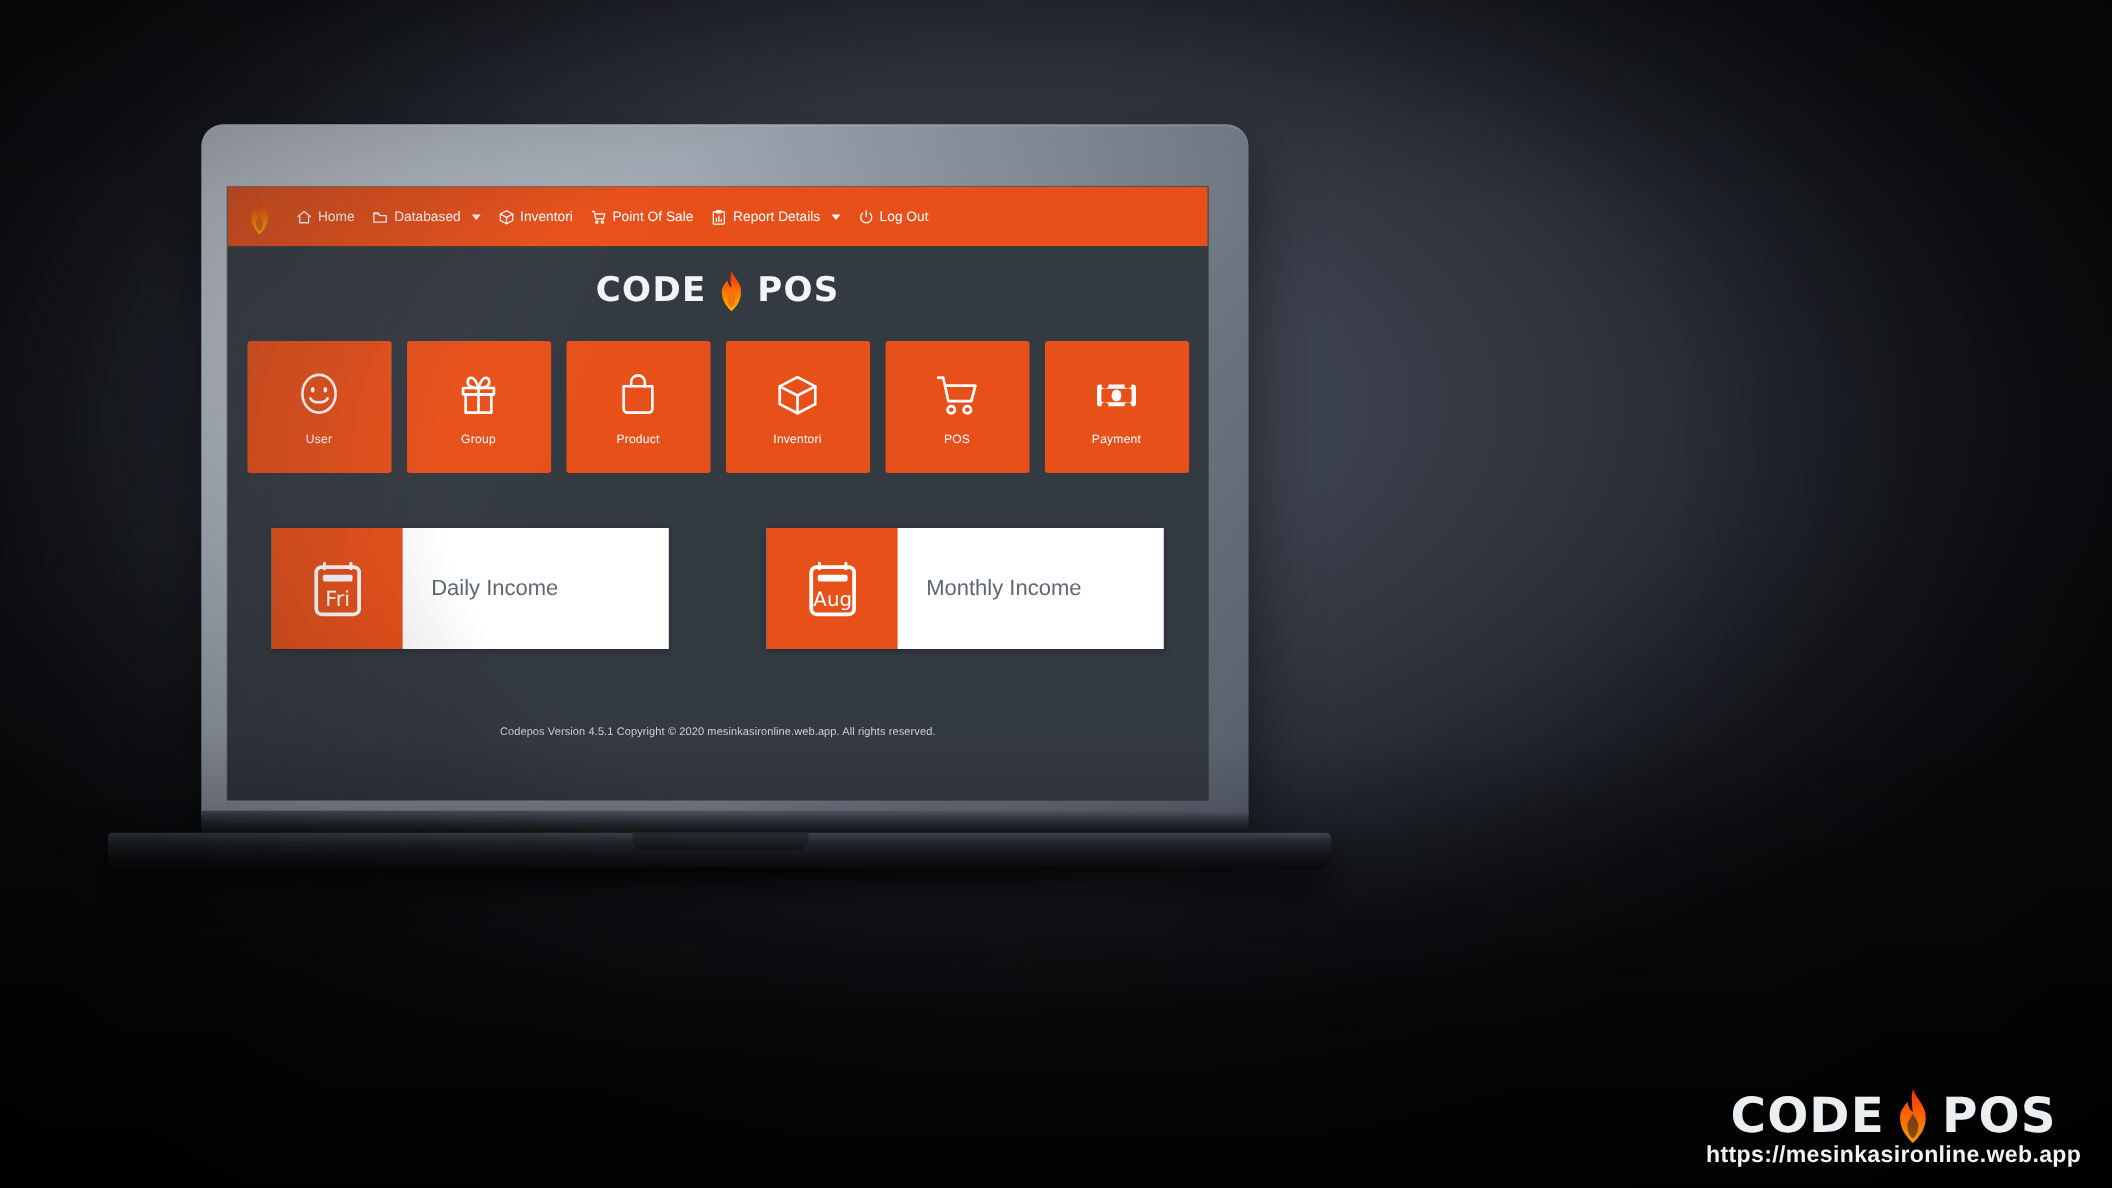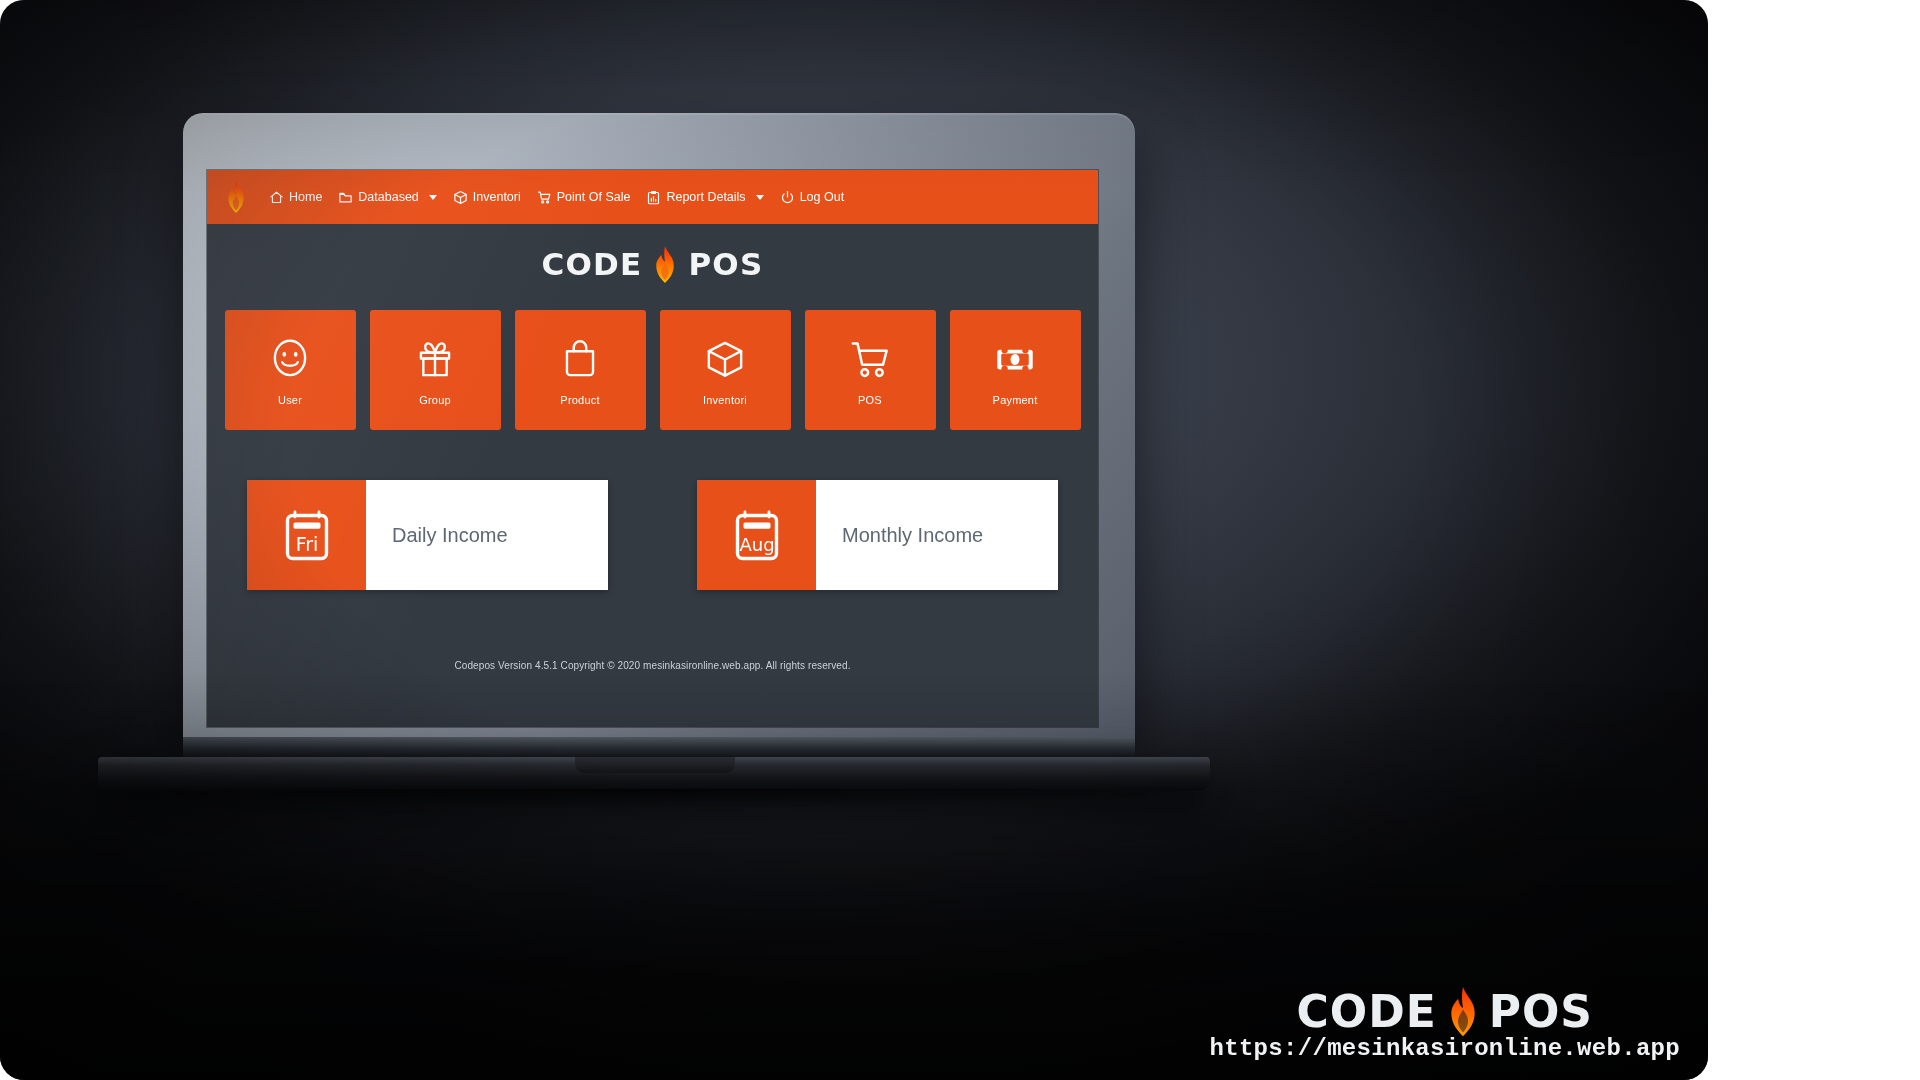--- a/index.html
+++ b/index.html
@@ -7,26 +7,25 @@
 
   html, body {
     width:1920px; height:1080px;
     overflow:hidden;
     font-family:"Liberation Sans", sans-serif;
   }
 
   
   #scene {
     position:relative;
-    width:1708px; height:1080px;
+    width:1920px; height:1080px;
     background:
       radial-gradient(ellipse 1100px 620px at 46% 34%, #4b5260 0%, #3b414d 30%, #2a2e37 58%, #16181d 80%, #0b0c0f 100%),
       linear-gradient(170deg, #3e444f 0%, #23262d 45%, #0d0e11 100%);
     overflow:hidden;
-    border-radius:24px;
   }
   #vignette {
     position:absolute; inset:0;
     background:
       radial-gradient(ellipse 1400px 900px at 50% 40%, rgba(0,0,0,0) 40%, rgba(0,0,0,.45) 78%, rgba(0,0,0,.82) 100%),
       linear-gradient(to bottom, rgba(0,0,0,.12) 0%, rgba(0,0,0,0) 18%, rgba(0,0,0,0) 62%, rgba(0,0,0,.72) 100%);
     pointer-events:none;
   }
 
   
@@ -161,21 +160,21 @@
 
   
   #watermark {
     position:absolute; right:28px; bottom:18px;
     display:flex; flex-direction:column; align-items:center;
     text-align:center;
   }
   .wm-logo { display:flex; align-items:center; gap:6px; }
   .wm-text { font-size:44px; font-weight:bold; color:#eceff1; letter-spacing:1px; font-family:"DejaVu Sans", sans-serif; }
   .wm-flame { width:40px; height:50px; }
-  .wm-url { margin-top:-2px; font-size:24px; font-weight:bold; color:#f0f2f4; letter-spacing:.3px; font-family:Liberation Mono, monospace; }
+  .wm-url { margin-top:-2px; font-size:21px; font-weight:bold; color:#f0f2f4; letter-spacing:.3px; font-family:Liberation Sans, sans-serif; }
 </style>
 </head>
 <body>
 
 <div id="scene">
 
   <div id="laptop">
     <div class="lid-edge"></div>
     <div class="lid"></div>
 

